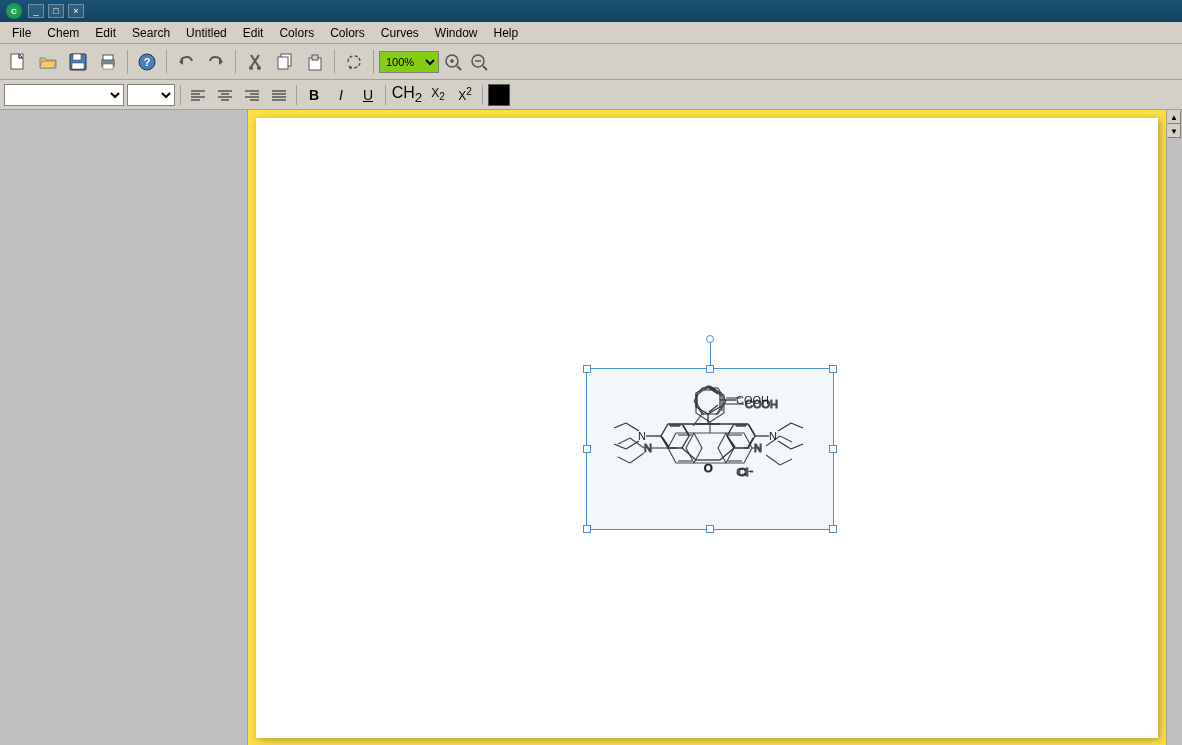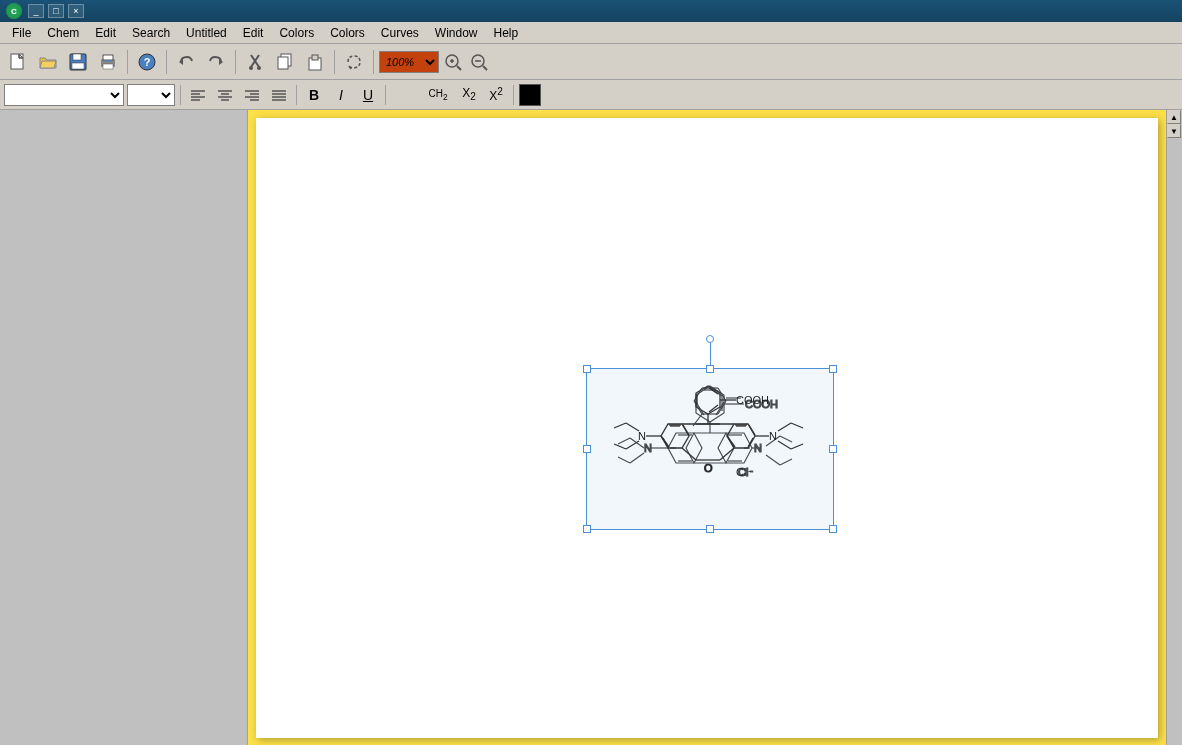--- a/index.html
+++ b/index.html
@@ -61,24 +61,23 @@
       width: 28px; height: 28px;
       background: #d4d0c8;
       border: 1px solid transparent;
       display: flex; align-items: center; justify-content: center;
       cursor: pointer; font-size: 14px;
     }
     .tb-separator { width: 1px; height: 24px; background: #a0a0a0; margin: 0 3px; }
     .zoom-select {
       width: 60px; height: 22px;
       border: 1px solid #808080;
-      background: #c2410c;
+      background: #84cc16;
       font-size: 11px;
       padding: 0 2px;
-      font-style: italic;
     }
     .zoom-btn {
       width: 24px; height: 24px;
       background: #d4d0c8;
       border: 1px solid transparent;
       display: flex; align-items: center; justify-content: center;
       cursor: pointer; font-size: 14px; font-weight: bold;
     }
 
     
@@ -410,21 +409,21 @@
 
   <div class="fmt-btn" title="Italic" style="font-style:italic; font-size:14px;">
     <span>I</span>
   </div>
 
   <div class="fmt-btn" title="Underline" style="text-decoration:underline; font-size:14px;">
     <span>U</span>
   </div>
   <div class="fmt-separator"></div>
 
-  <div class="fmt-btn" title="CH2" style="font-size:10px; width:32px;margin-left:31px;">
+  <div class="fmt-btn" title="CH2" style="font-size:16px; width:32px;">
     <span>CH<sub>2</sub></span>
   </div>
 
   <div class="fmt-btn" title="Subscript" style="font-size:12px; width:24px;">
     <span>X<sub>2</sub></span>
   </div>
 
   <div class="fmt-btn" title="Superscript" style="font-size:12px; width:24px;">
     <span>X<sup>2</sup></span>
   </div>

